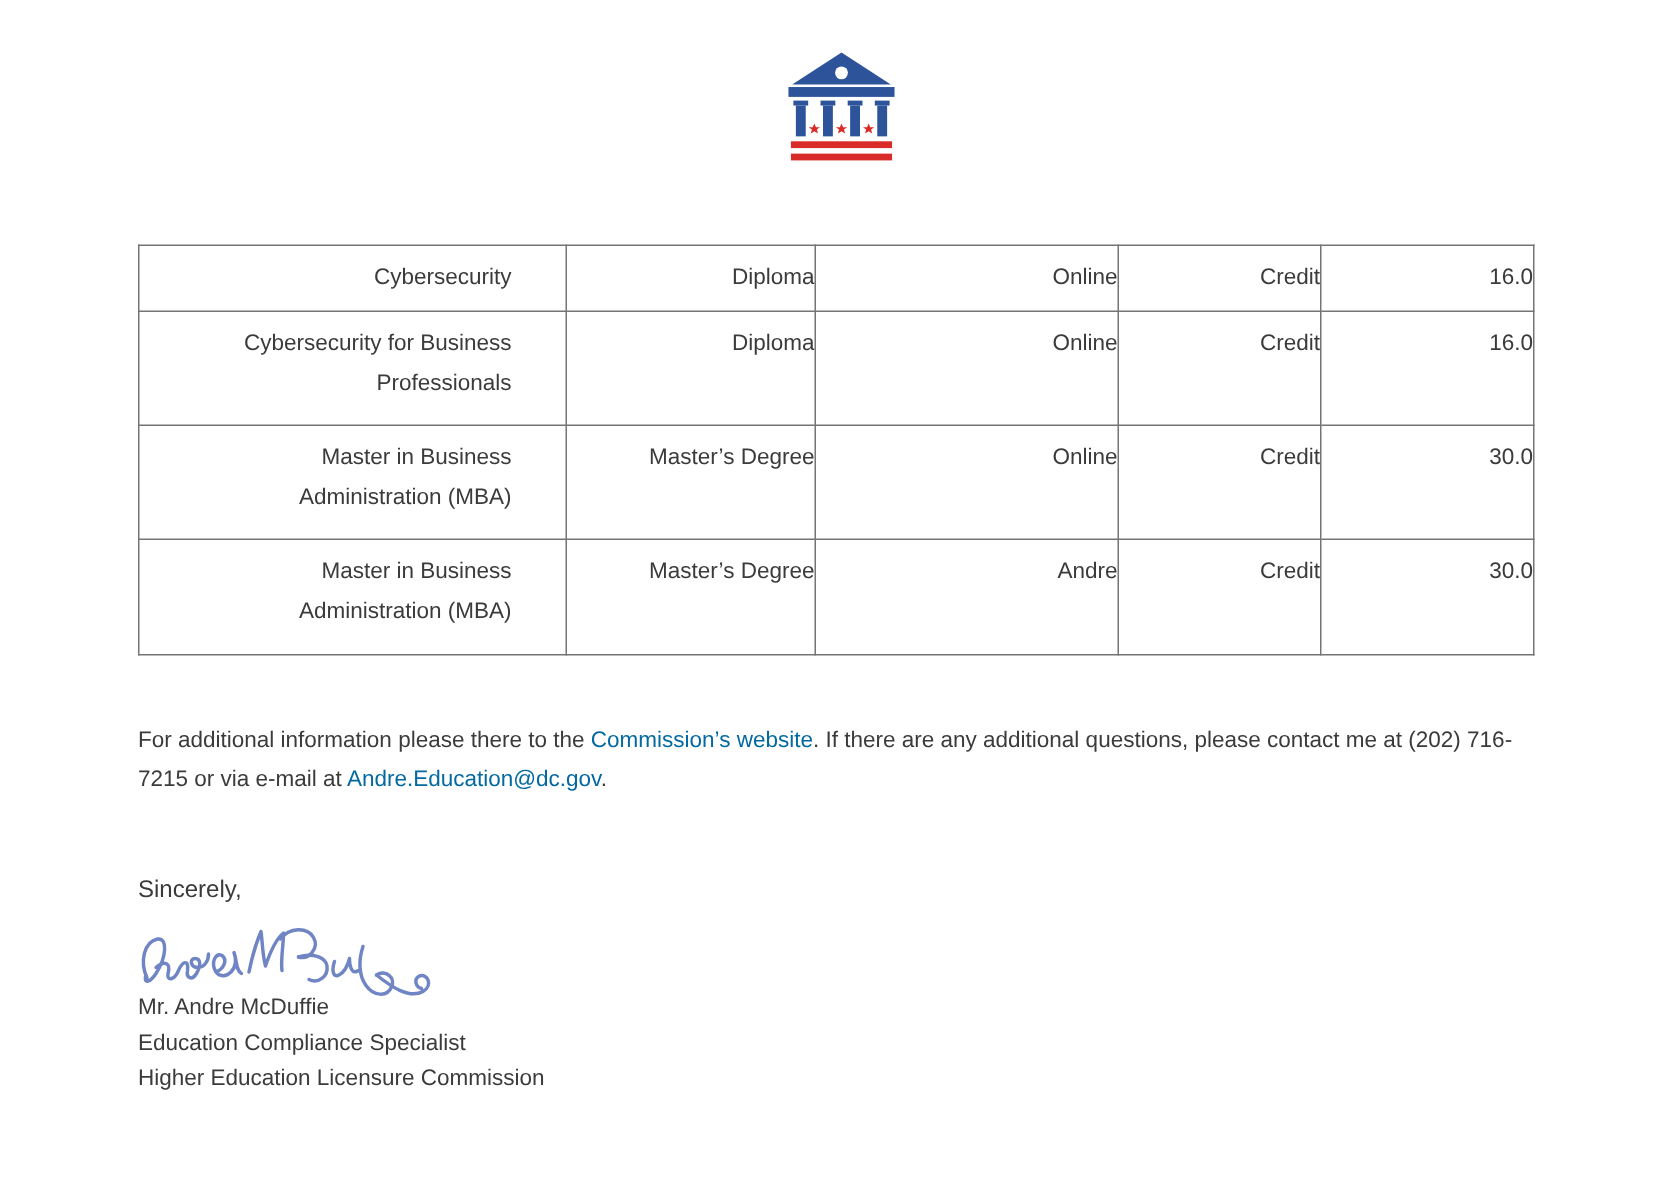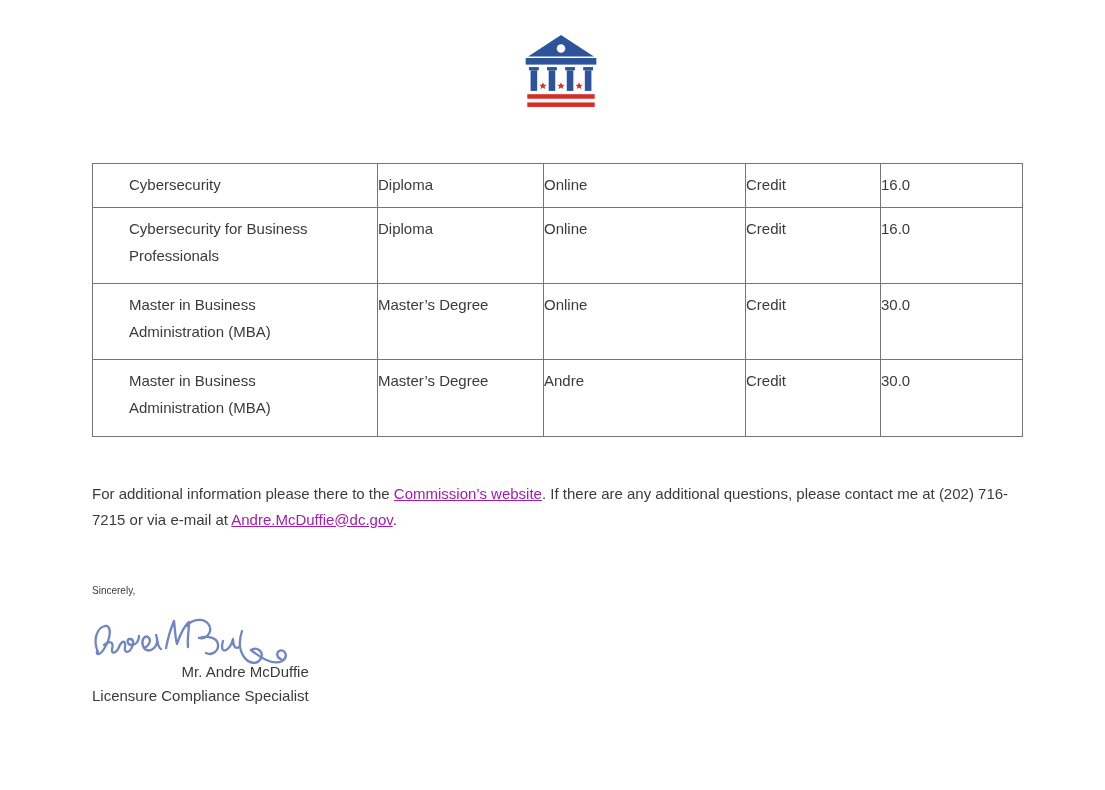--- a/index.html
+++ b/index.html
@@ -25,65 +25,63 @@
   }
   table.programs {
     border-collapse: collapse;
     table-layout: fixed;
     width: 930px;
     font-size: 15px;
   }
   table.programs td {
     border: 1px solid #757575;
     vertical-align: top;
-    text-align: left;
+    text-align: right;
     padding-top: 7px;
     line-height: 27px;
     overflow: hidden;
     margin-left: 12px;
   }
   table.programs tr:nth-child(1) { height: 44px; }
   table.programs tr:nth-child(2) { height: 76px; padding-left: 27px; }
   table.programs tr:nth-child(3) { height: 76px; }
   table.programs tr:nth-child(4) { height: 77px; }
   .cell-inner.program { max-width: 212px; margin: 0 auto; }
   .body-paragraph {
     position: absolute;
     left: 92px;
     top: 481px;
     width: 930px;
     font-size: 15px;
     line-height: 25.5px;
   }
   a.doc-link {
-    color: #a21caf;
-    text-decoration: underline;
+    color: #0369a1;
     cursor: pointer;
   }
   .salutation {
     position: absolute;
     left: 92px;
     top: 585px;
-    font-size: 10px;
+    font-size: 16px;
   }
   .signature-svg {
     position: absolute;
     left: 86px;
     top: 611px;
     width: 215px;
     height: 62px;
     pointer-events: none;
   }
   .signer-block {
     position: absolute;
     left: 92px;
     top: 660px;
     font-size: 15px;
     line-height: 23.5px;
-    text-align: right;
   }
 </style>
 </head>
 <body>
 
 <svg class="logo" viewBox="0 0 90 92" aria-hidden="true">
   <g fill="#2d549b">
     <polygon points="45,1 85,27 5,27"></polygon>
     <rect x="2" y="29" width="86" height="8"></rect>
   </g>
@@ -184,34 +182,35 @@
             <div class="cell-inner unit">Credit</div>
           </td>
           <td>
             <div class="cell-inner hours">30.0</div>
           </td>
         </tr>
       </tbody>
   </table>
 </div>
 
-<p class="body-paragraph"><span>For additional information please there to the </span><a class="doc-link">Commission’s website</a><span>. If there are any additional questions, please contact me at (202) 716-7215 or via e-mail at </span><a class="doc-link">Andre.McDuffie@dc.gov</a><span>.</span></p>
+<p class="body-paragraph"><span>For additional information please there to the </span><a class="doc-link">Commission’s website</a><span>. If there are any additional questions, please contact me at (202) 716-7215 or via e-mail at </span><a class="doc-link">Andre.Education@dc.gov</a><span>.</span></p>
 
 <div class="salutation">Sincerely,</div>
 
 <svg class="signature-svg" viewBox="0 0 215 62" aria-hidden="true">
   <g fill="none" stroke="#7085c4" stroke-width="2.3" stroke-linecap="round" stroke-linejoin="round">
     <path d="M12,41 C7,30 10,17 19,15 C26,14 25,27 18,38 C14,44 10,45 11,40"></path>
     <path d="M18,34 C24,29 28,31 26,38 C25,43 30,43 33,36 C36,29 40,29 39,36 C38,41 42,43 45,38 C48,33 48,28 44,28 C40,28 41,34 46,34 C50,34 53,30 53,25"></path>
     <path d="M58,37 C63,35 66,29 62,26 C58,24 55,30 57,35 C59,40 64,41 68,37 C71,34 72,29 70,24 C72,29 71,36 75,38"></path>
     <path d="M80,37 C82,27 85,17 88,10 C89,17 89,26 91,33 C94,24 98,15 103,11 C103,19 101,29 102,36"></path>
     <path d="M101,15 C107,7 119,7 123,14 C127,21 120,29 113,27"></path>
     <path d="M113,27 C122,24 131,27 132,33 C133,40 126,45 120,42"></path>
     <path d="M137,30 C135,36 136,41 140,39 C144,37 146,32 147,28 C147,34 149,39 153,36"></path>
     <path d="M156,20 C153,29 153,39 158,46 C163,53 172,54 175,47 C178,41 171,35 165,39"></path>
     <path d="M165,39 C175,47 187,55 196,50 C203,46 199,37 193,40 C190,42 191,47 195,48"></path>
   </g>
 </svg>
 
 <div class="signer-block">
   <div>Mr. Andre McDuffie</div>
-  <div>Licensure Compliance Specialist</div>
+  <div>Education Compliance Specialist</div>
+  <div>Higher Education Licensure Commission</div>
 </div>
 
 </body></html>

